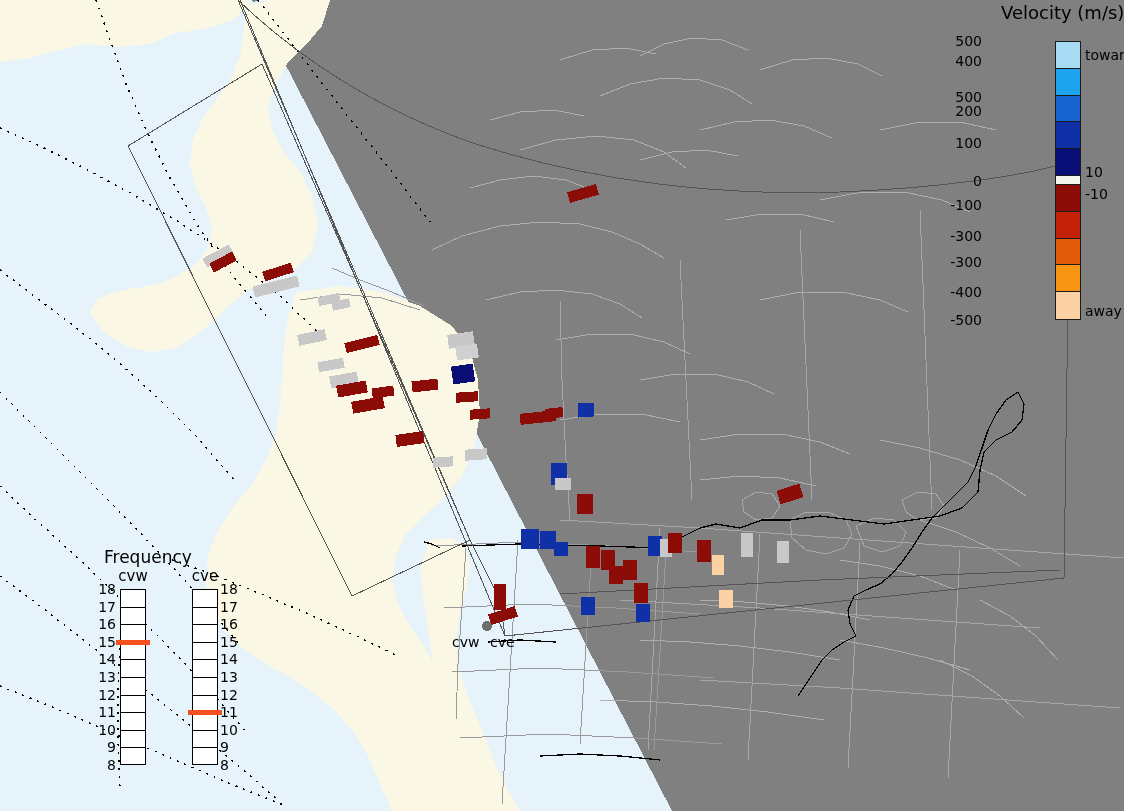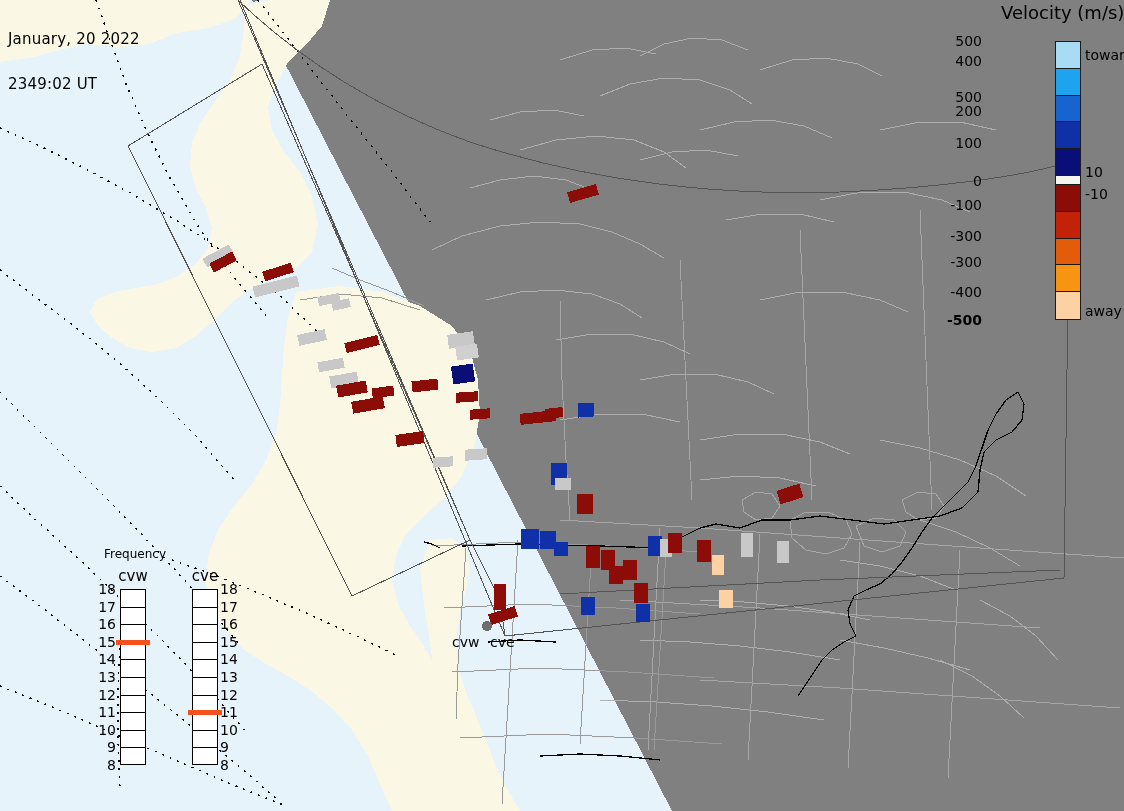--- a/index.html
+++ b/index.html
@@ -23,21 +23,21 @@
   #velbar-strip .band{width:100%;box-sizing:border-box;}
   #velbar-ticks{position:absolute;left:0px;top:0px;width:60px;height:340px;}
   #velbar-ticks span{position:absolute;right:68px;color:#000;font-size:14px;
                      transform:translateY(-50%);white-space:nowrap;text-align:right;}
   #velbar-side{position:absolute;left:0;top:0;width:134px;height:340px;}
   #velbar-side span{position:absolute;left:95px;color:#000;font-size:14px;
                     transform:translateY(-50%);white-space:nowrap;}
 
   
   #freq{position:absolute;left:80px;top:545px;width:170px;height:250px;}
-  #freq-title{position:absolute;left:24px;top:2px;color:#000;font-size:12px;white-space:nowrap;}
+  #freq-title{position:absolute;left:24px;top:2px;color:#000;font-size:17px;white-space:nowrap;}
   .freq-col{position:absolute;top:22px;}
   .freq-col .fc-label{position:absolute;top:0;left:50%;transform:translateX(-50%);
                       color:#000;font-size:15px;white-space:nowrap;}
   .freq-col .fc-box{position:absolute;top:22px;left:50%;transform:translateX(-50%);
                     width:26px;border:1px solid #000;box-sizing:border-box;background:#fff;}
   .freq-col .fc-box .cell{border-bottom:1px solid #000;box-sizing:border-box;}
   .freq-col .fc-box .cell:last-child{border-bottom:none;}
   .freq-col .fc-ticks span{position:absolute;color:#000;font-size:14px;
                            transform:translateY(-50%);white-space:nowrap;}
   .freq-col .fc-marker{position:absolute;height:5px;background:#f4511e;}
@@ -235,24 +235,20 @@
           <rect x="494" y="584" width="12" height="26" fill="#8c0c08"></rect>
         </g>
 
     <circle cx="487" cy="626" r="5" fill="#6e6e6e"></circle>
   </svg>
   </div>
 
   <div class="stn-label" style="left:452px;top:634px;">cvw</div>
   <div class="stn-label" style="left:490px;top:634px;">cve</div>
 
-  <div id="timestamp">
-    <div>January, 20 2022</div>
-    <div>2349:02 UT</div>
-  </div>
 
   <div id="velbar">
     <div id="velbar-title">Velocity (m/s)</div>
     <div id="velbar-strip">
         <div class="band" style="height: 26.8px; background: rgb(168, 220, 245); border-bottom: 1px solid rgb(26, 26, 26);"></div>
         <div class="band" style="height: 26.8px; background: rgb(30, 164, 239); border-bottom: 1px solid rgb(26, 26, 26);"></div>
         <div class="band" style="height: 26.8px; background: rgb(23, 99, 208); border-bottom: 1px solid rgb(26, 26, 26);"></div>
         <div class="band" style="height: 26.8px; background: rgb(16, 48, 168); border-bottom: 1px solid rgb(26, 26, 26);"></div>
         <div class="band" style="height: 26.8px; background: rgb(10, 15, 120); border-bottom: 1px solid rgb(26, 26, 26);"></div>
         <div class="band" style="height: 9px; background: rgb(245, 245, 240); border-bottom: 1px solid rgb(26, 26, 26);"></div>
@@ -266,21 +262,21 @@
         <span style="top: 41px;">500</span>
         <span style="top: 61px;">400</span>
         <span style="top: 96.8px;">500</span>
         <span style="top: 111px;">200</span>
         <span style="top: 143px;">100</span>
         <span style="top: 180.5px;">0</span>
         <span style="top: 205px;">-100</span>
         <span style="top: 236.3px;">-300</span>
         <span style="top: 262px;">-300</span>
         <span style="top: 292.1px;">-400</span>
-        <span style="top: 320px; font-weight: bold;">-500</span>
+        <span style="top: 320px;">-500</span>
       </div>
     <div id="velbar-side">
         <span style="top: 55px;">toward</span>
         <span style="top: 172px;">10</span>
         <span style="top: 194px;">-10</span>
         <span style="top: 311px;">away</span>
       </div>
   </div>
 
   <div id="freq">

